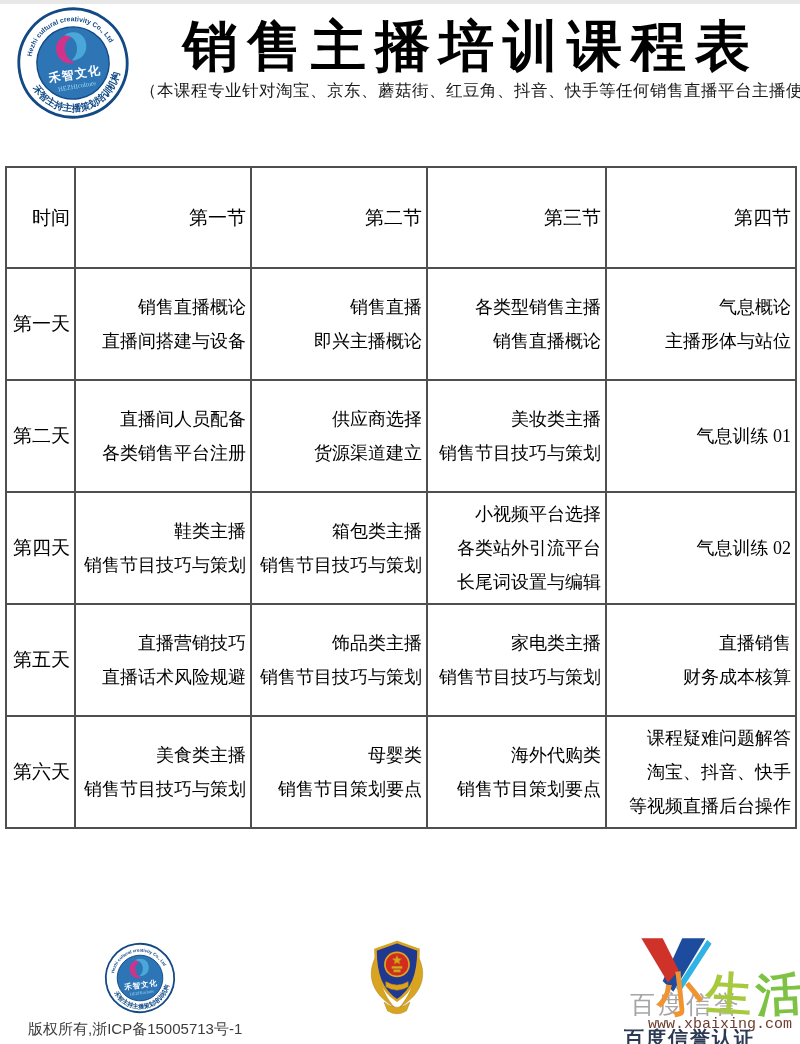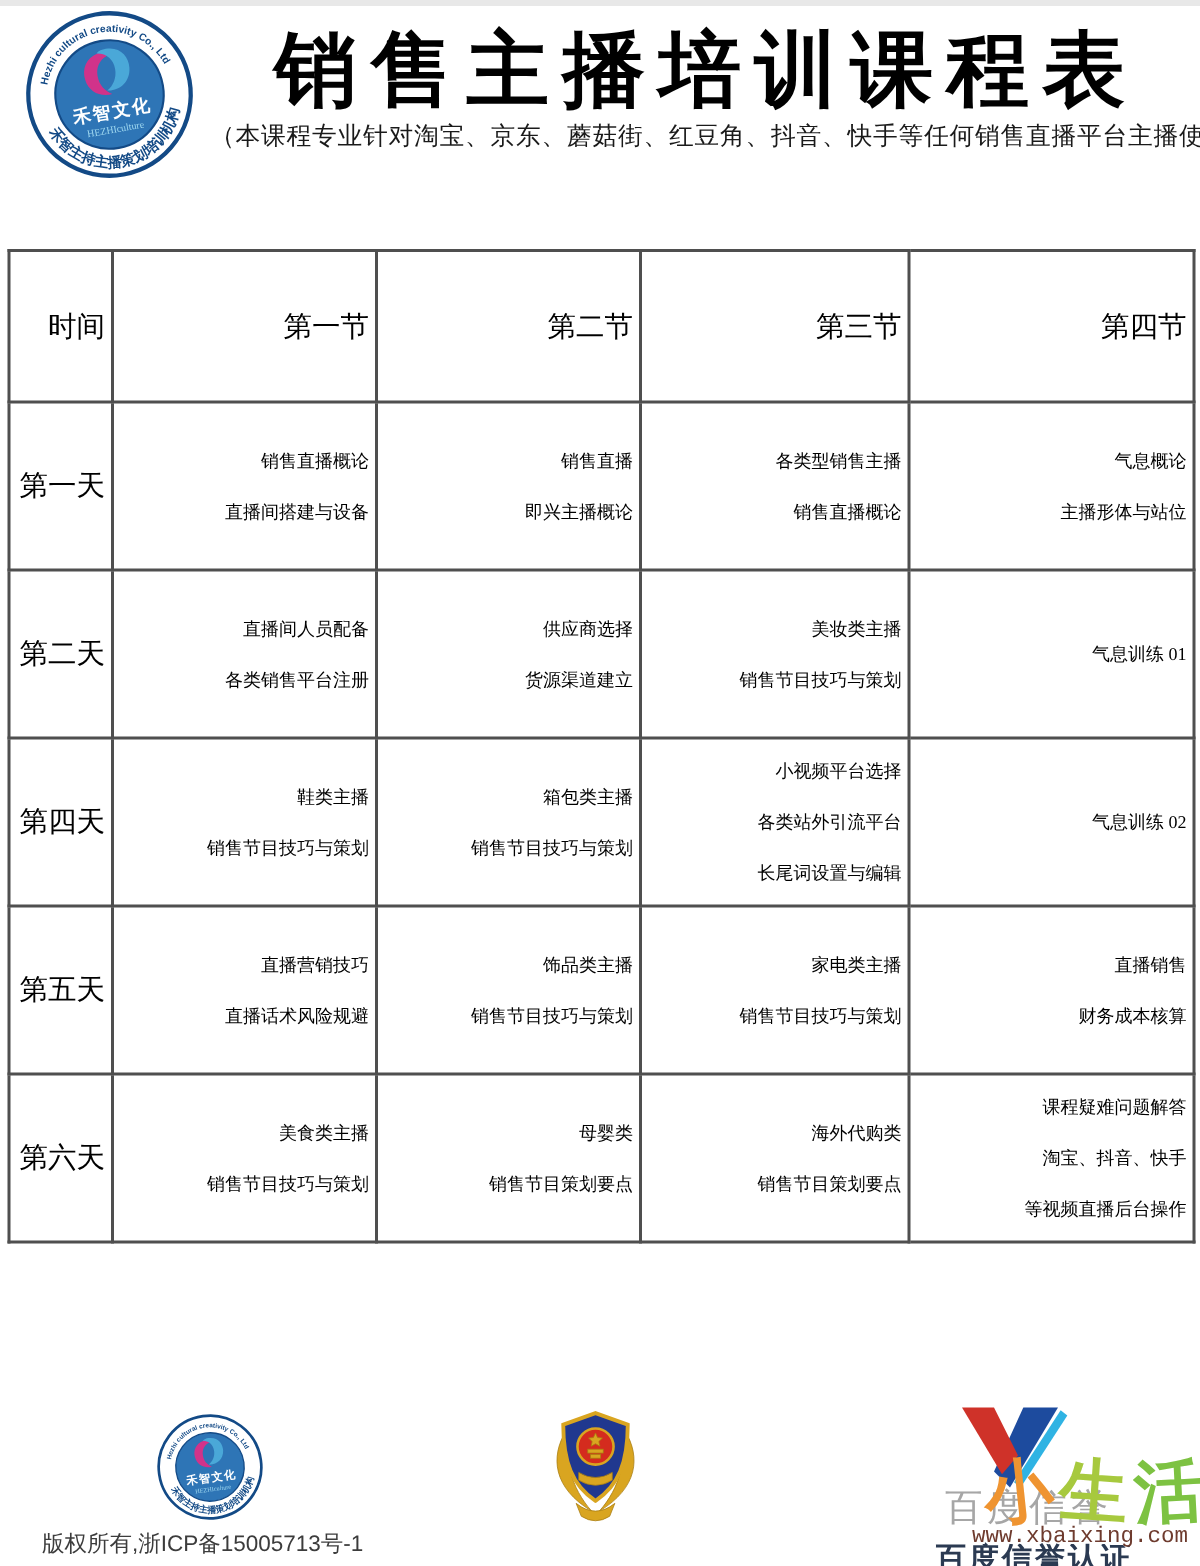--- a/index.html
+++ b/index.html
@@ -24,21 +24,21 @@
     position:absolute;left:5px;top:162px;width:790px;
     border-collapse:collapse;table-layout:fixed;
   }
   table.schedule td,table.schedule th{
     border:2px solid var(--border-gray);text-align:right;vertical-align:middle;
     font-weight:normal;padding:0 4px;color:#000;
   }
   table.schedule thead th{height:99px;font-size:19px;}
   table.schedule tbody tr{height:112px;}
   .day-cell{font-size:19px;}
-  .course-cell{font-size:12px;}
+  .course-cell{font-size:18px;}
   .cell-line{line-height:34px;}
   
   .footer-copyright{
     position:absolute;left:28px;top:1016px;width:230px;text-align:left;
     font-size:15px;color:#3c3c3c;font-family:"Liberation Sans","DejaVu Sans",sans-serif;
   }
   .police-badge{position:absolute;left:358px;top:926px;width:78px;height:86px;}
   .footer-police{
     position:absolute;left:272px;top:1015px;width:250px;text-align:center;
     font-size:16.5px;font-weight:bold;color:#000;

